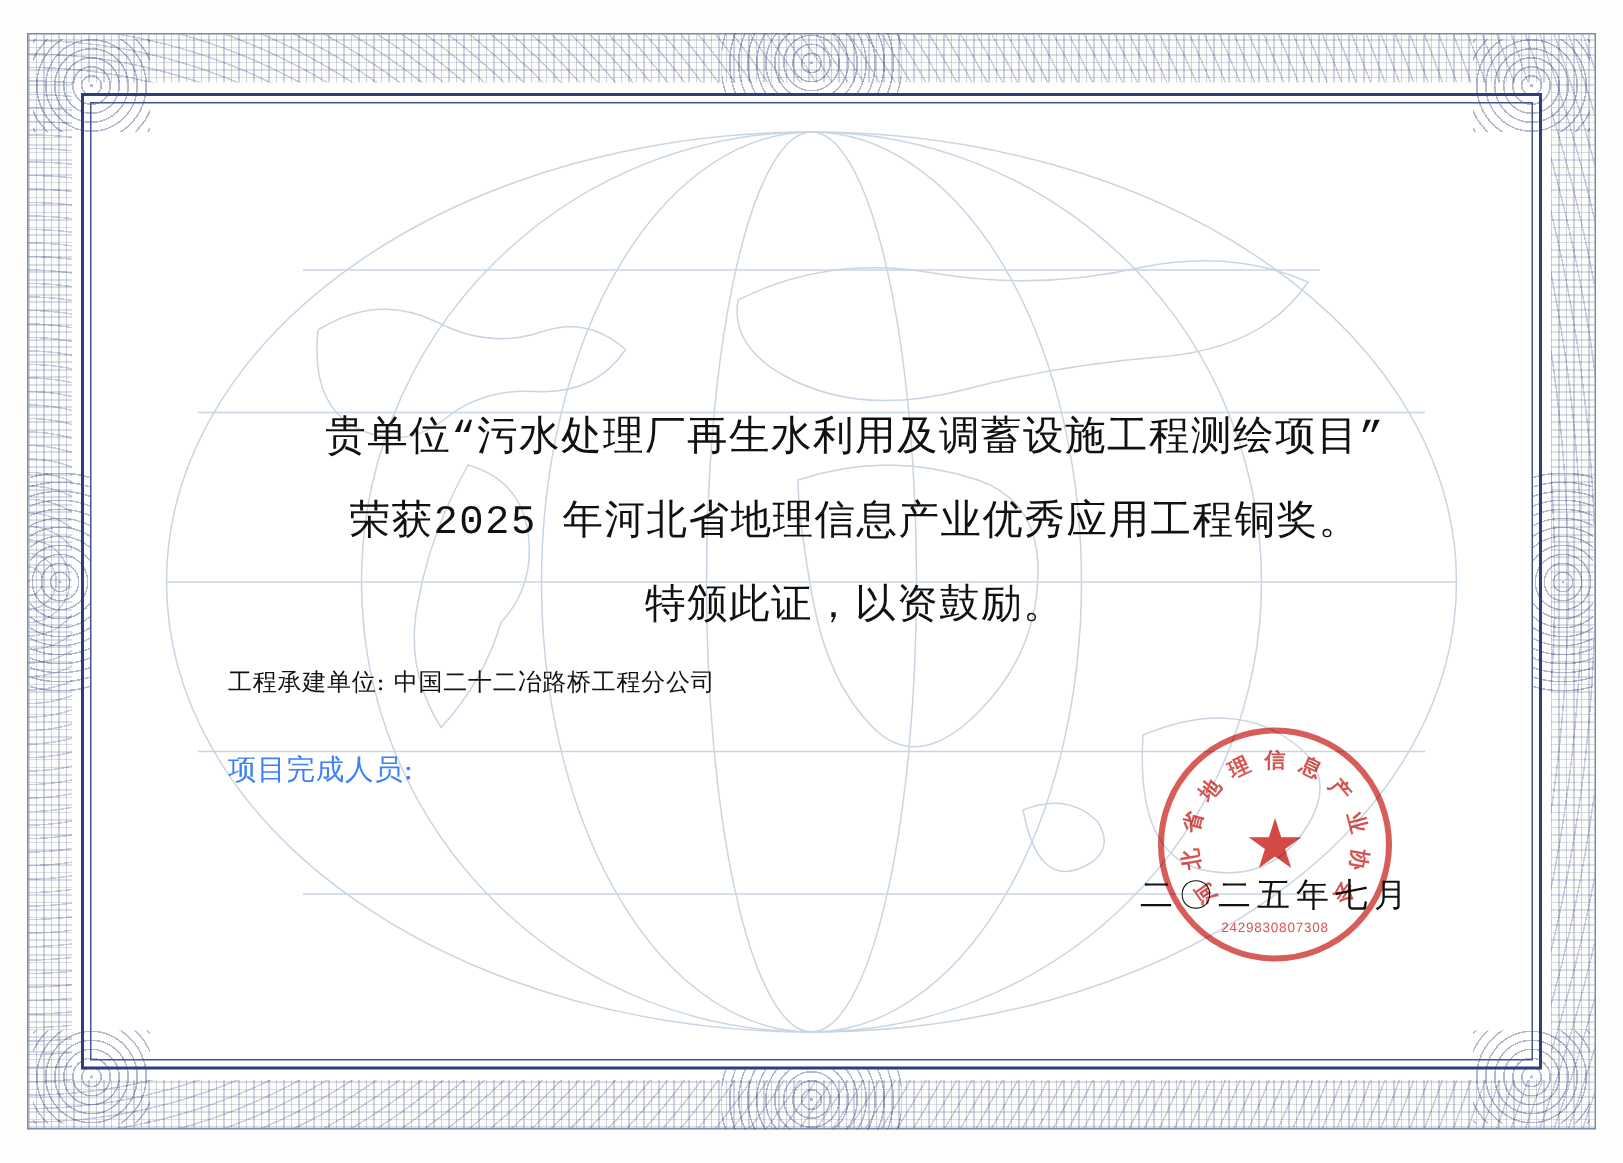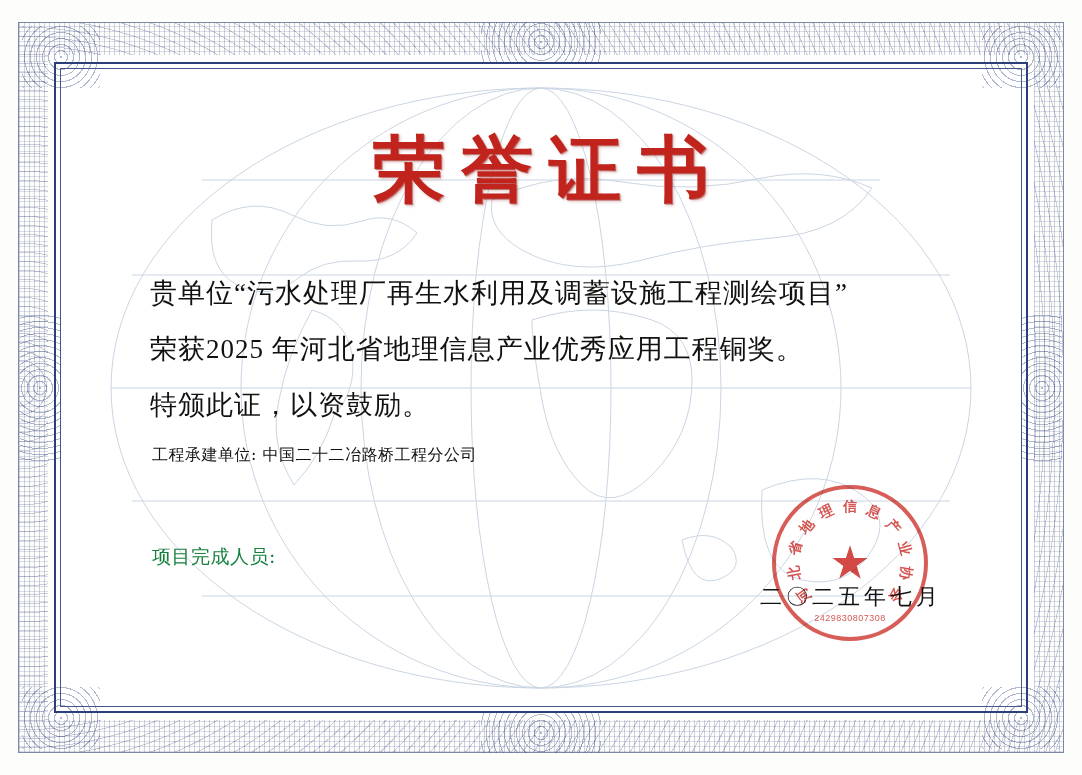--- a/index.html
+++ b/index.html
@@ -144,45 +144,45 @@
   }
 
   .body-text {
     position: absolute;
     left: 88px;
     right: 30px;
     top: 195px;
     color: #111;
     font-size: 27px;
     line-height: 56px;
-    font-family: Liberation Serif, serif;
+    font-family: Liberation Mono, monospace;
     letter-spacing: 1px;
+    text-align: center;
   }
   .body-text .line { white-space: nowrap; }
   .body-text .line.l3 { text-indent: 0; }
 
   .contractor {
     position: absolute;
     left: 90px;
     top: 375px;
     font-size: 16px;
     color: #111;
     letter-spacing: .5px;
     font-family: "DejaVu Serif", "Liberation Serif", serif;
   }
 
   .members-title {
     position: absolute;
     left: 90px;
     top: 430px;
     font-size: 19px;
-    color: #15803d;
+    color: #3b82f6;
     letter-spacing: .5px;
     font-family: "DejaVu Serif", "Liberation Serif", serif;
-    margin-top: 44px;
   }
   .members-row {
     position: absolute;
     left: 90px;
     font-size: 20px;
     color: #111;
     letter-spacing: 3px;
     font-family: "DejaVu Serif", "Liberation Serif", serif;
     white-space: pre;
   }
@@ -285,21 +285,20 @@
         <path d="M430 130 q60 -30 130 -18 q70 12 140 -4 q60 -12 110 10 q-30 45 -100 50 q-70 6 -130 22 q-70 18 -120 -10 q-35 -20 -30 -50 z"></path>
         <path d="M470 250 q60 -20 120 0 q40 14 40 60 q0 55 -40 95 q-40 40 -70 10 q-30 -30 -40 -85 q-10 -55 -10 -80 z"></path>
         <path d="M700 420 q60 -25 100 5 q30 22 10 55 q-25 40 -70 30 q-45 -10 -40 -90 z"></path>
         <path d="M620 470 q30 -12 50 8 q12 20 -10 30 q-30 14 -40 -38 z"></path>
       </g>
     </svg>
   </div>
 
   <div class="content">
 
-    <div class="title">荣誉证书</div>
 
 
     <div class="body-text">
       <div class="line l1">贵单位“污水处理厂再生水利用及调蓄设施工程测绘项目”</div>
       <div class="line l2">荣获2025 年河北省地理信息产业优秀应用工程铜奖。</div>
       <div class="line l3">特颁此证，以资鼓励。</div>
     </div>
 
     <div class="contractor">
       <span>工程承建单位:</span>

